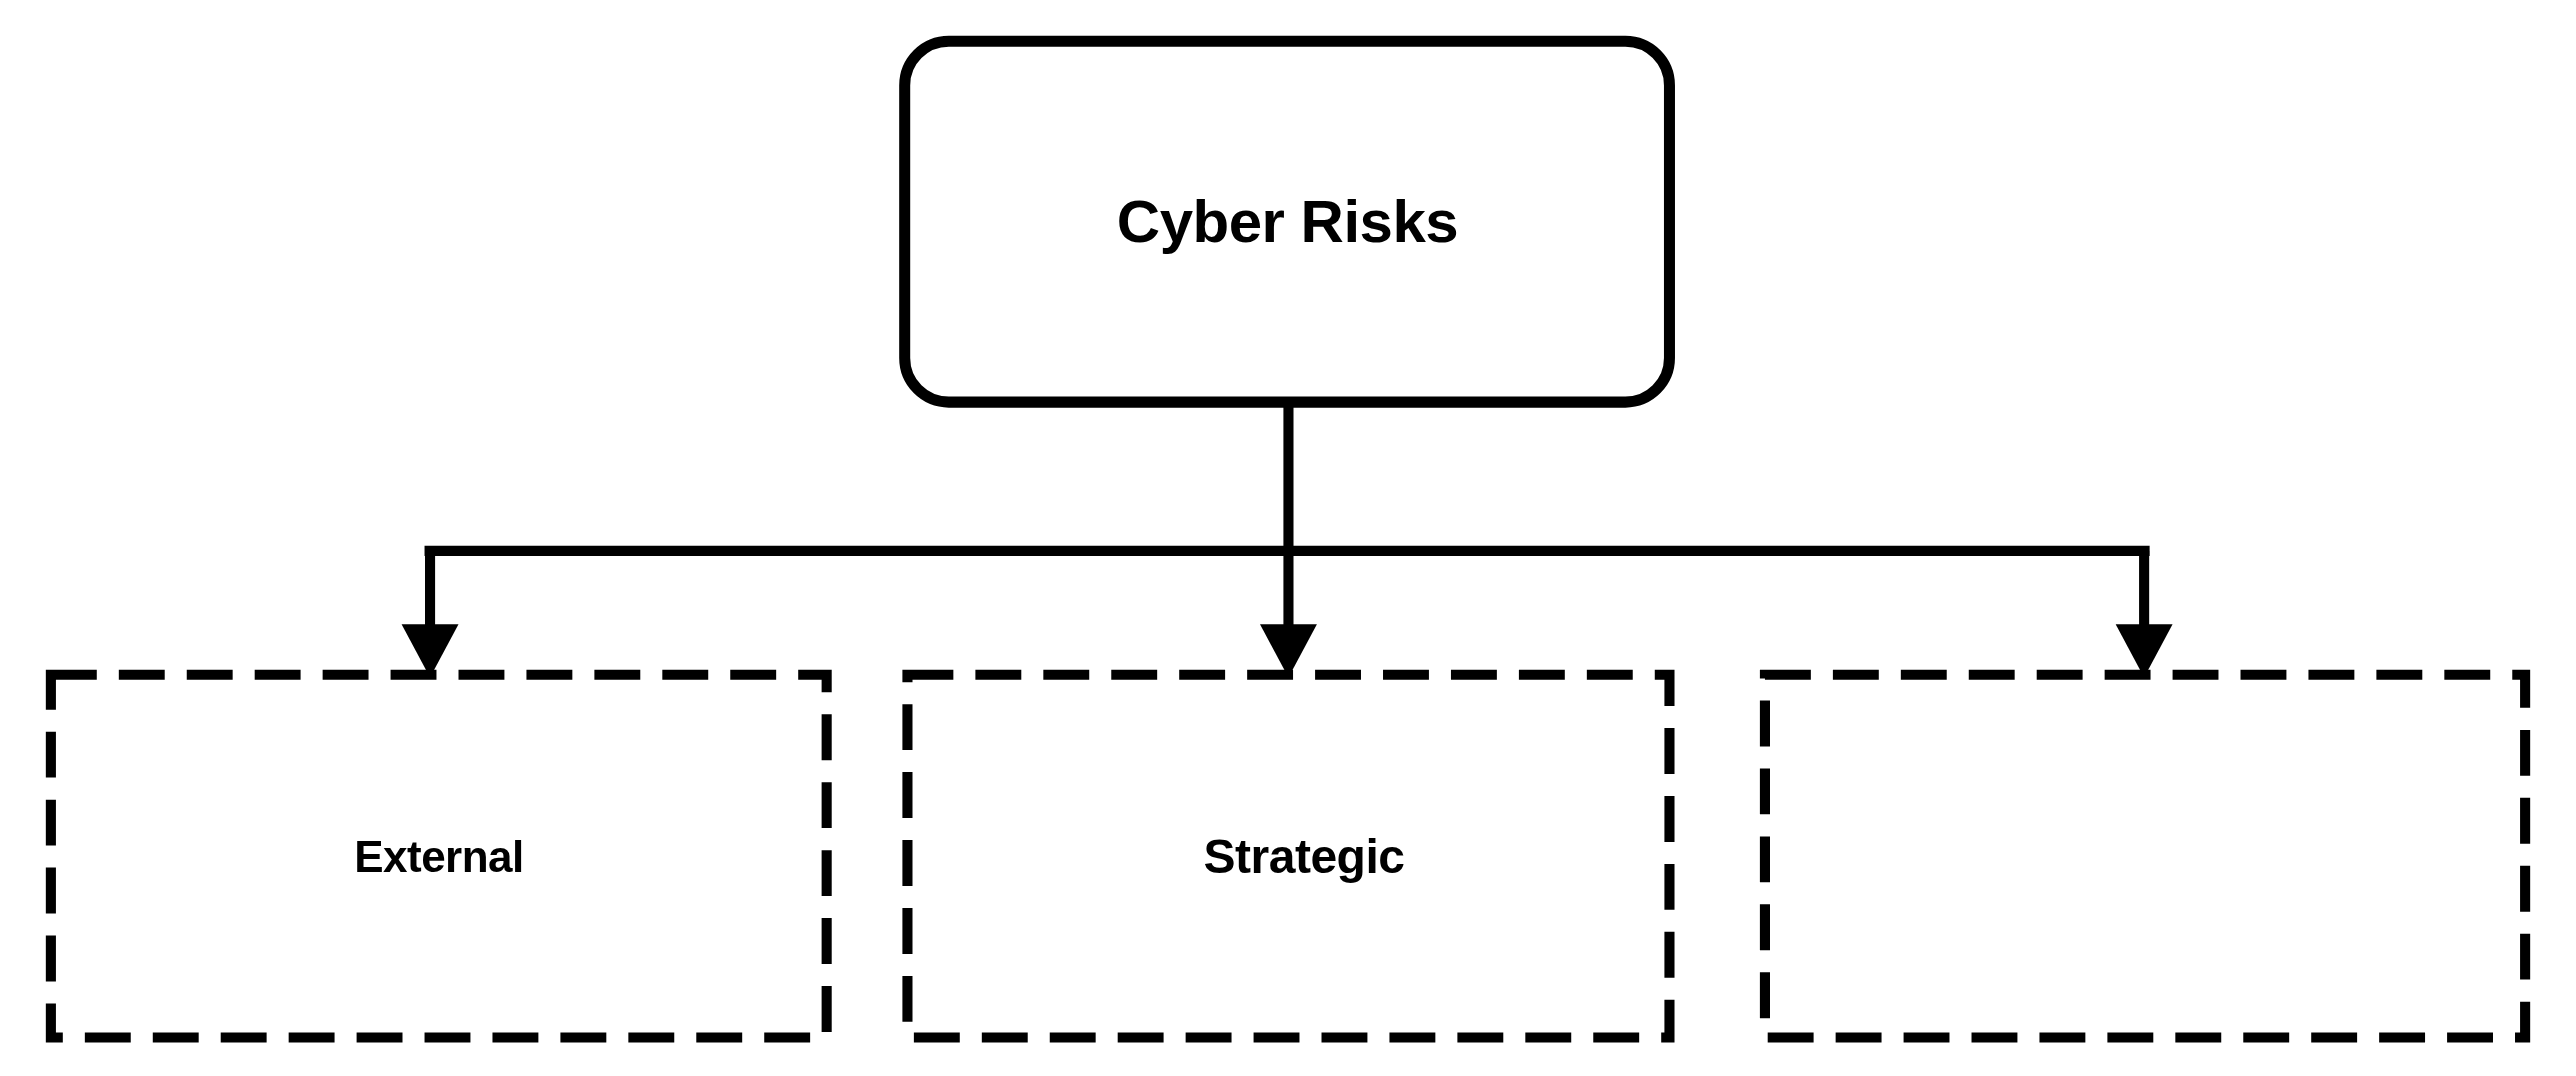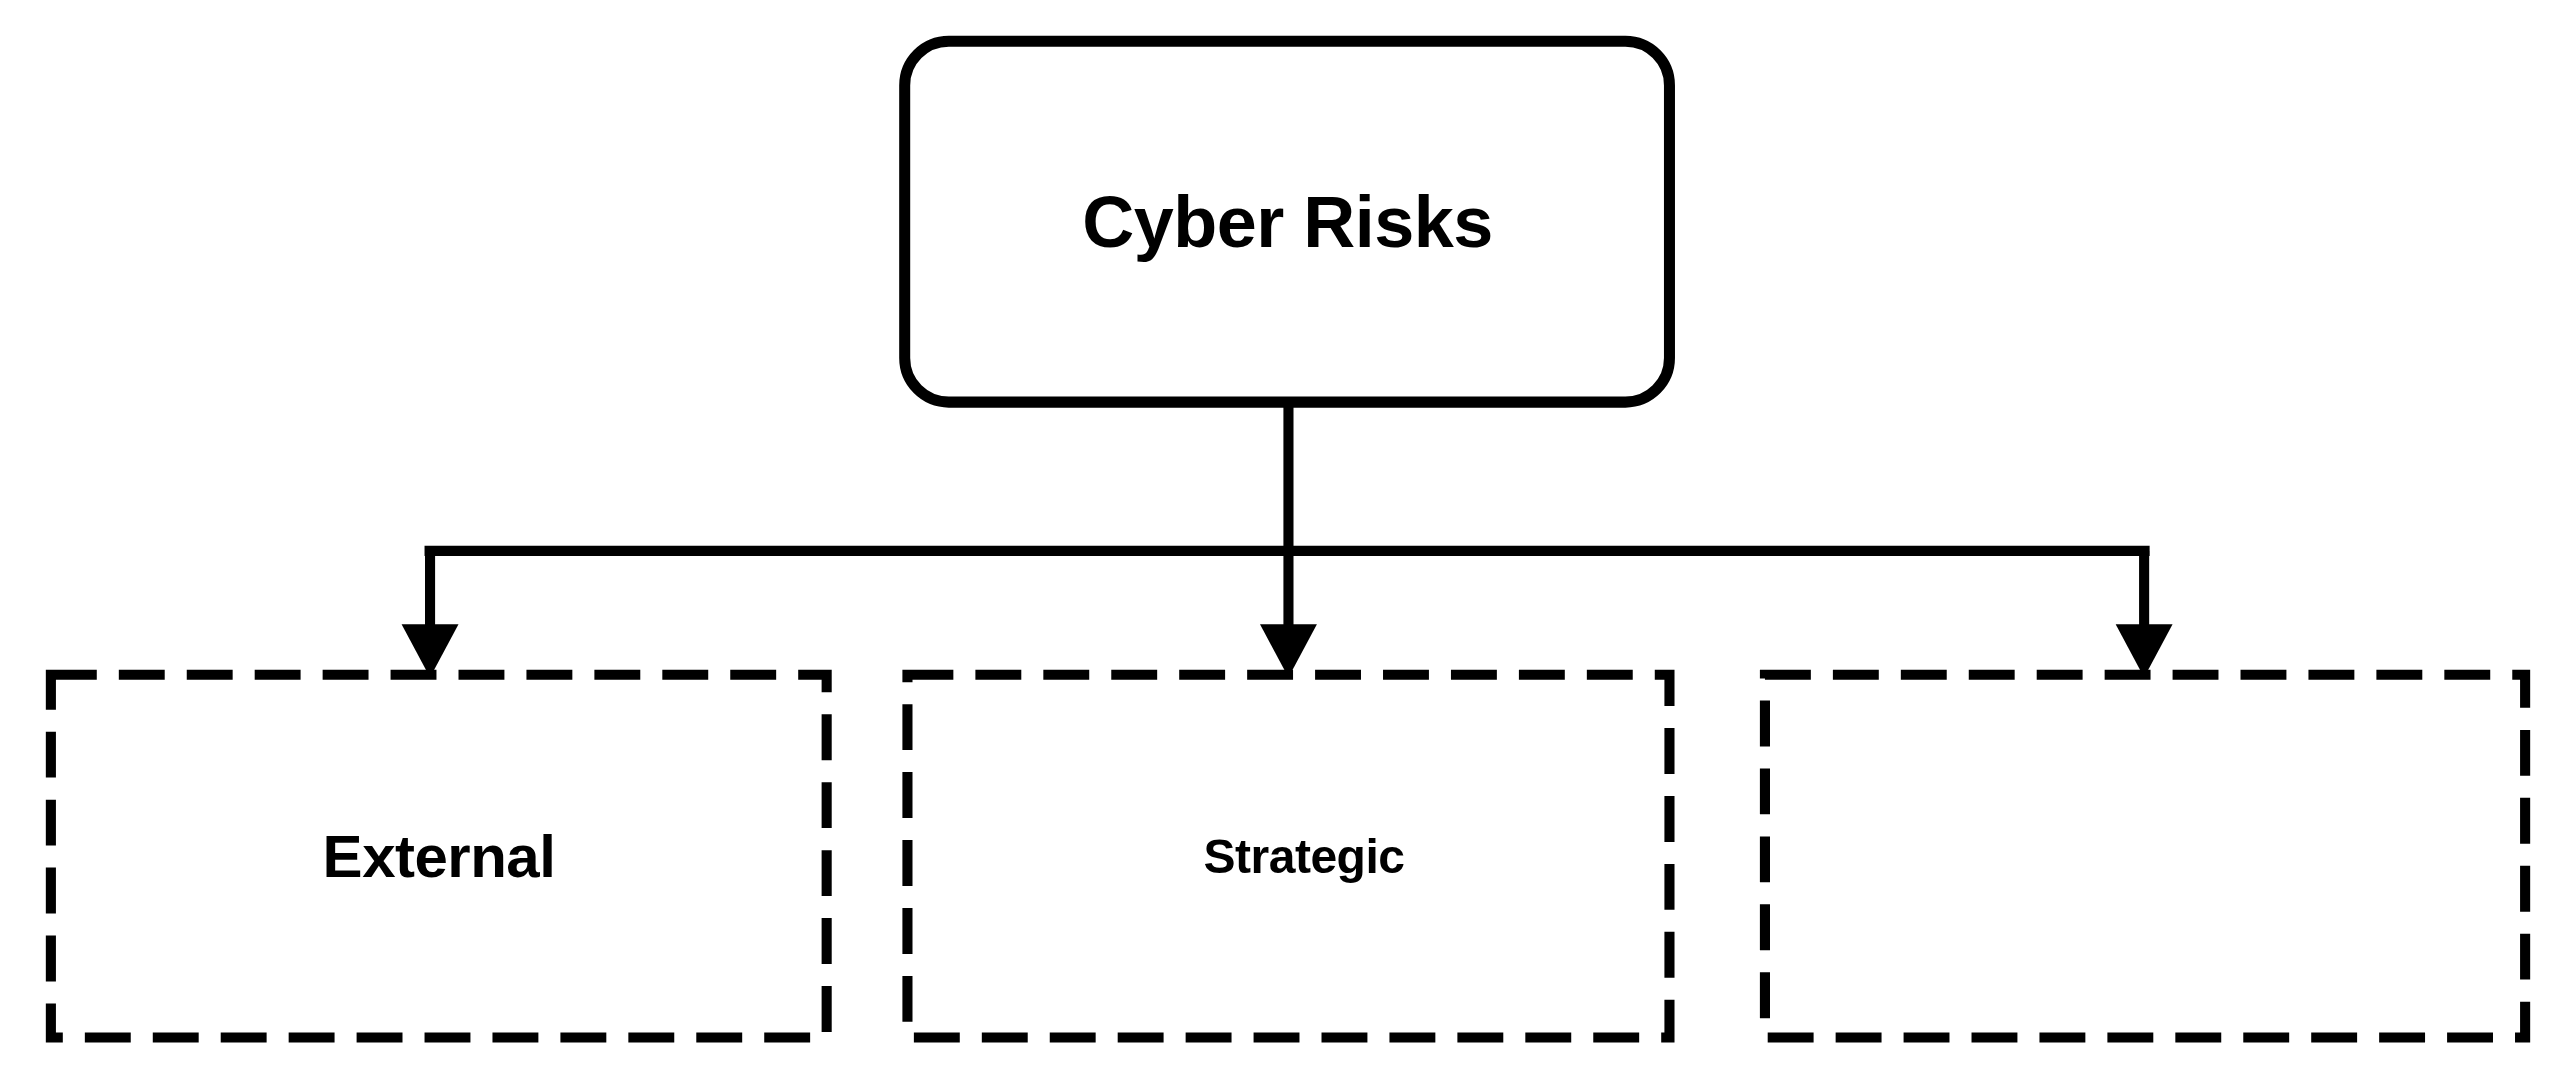--- a/index.html
+++ b/index.html
@@ -38,29 +38,29 @@
     letter-spacing: -0.5px;
     white-space: nowrap;
     pointer-events: none;
   }
   
   #root-label {
     left: 905px;
     top: 41px;
     width: 765px;
     height: 361px;
-    font-size: 72px;
+    font-size: 60px;
   }
   
   #child-label-0 {
     left: 51px;
     top: 675px;
     width: 776px;
     height: 363px;
-    font-size: 60px;
+    font-size: 44px;
   }
   #child-label-1 {
     left: 923px;
     top: 675px;
     width: 762px;
     height: 363px;
     font-size: 48px;
   }
   #child-label-2 {
     left: 1765px;

